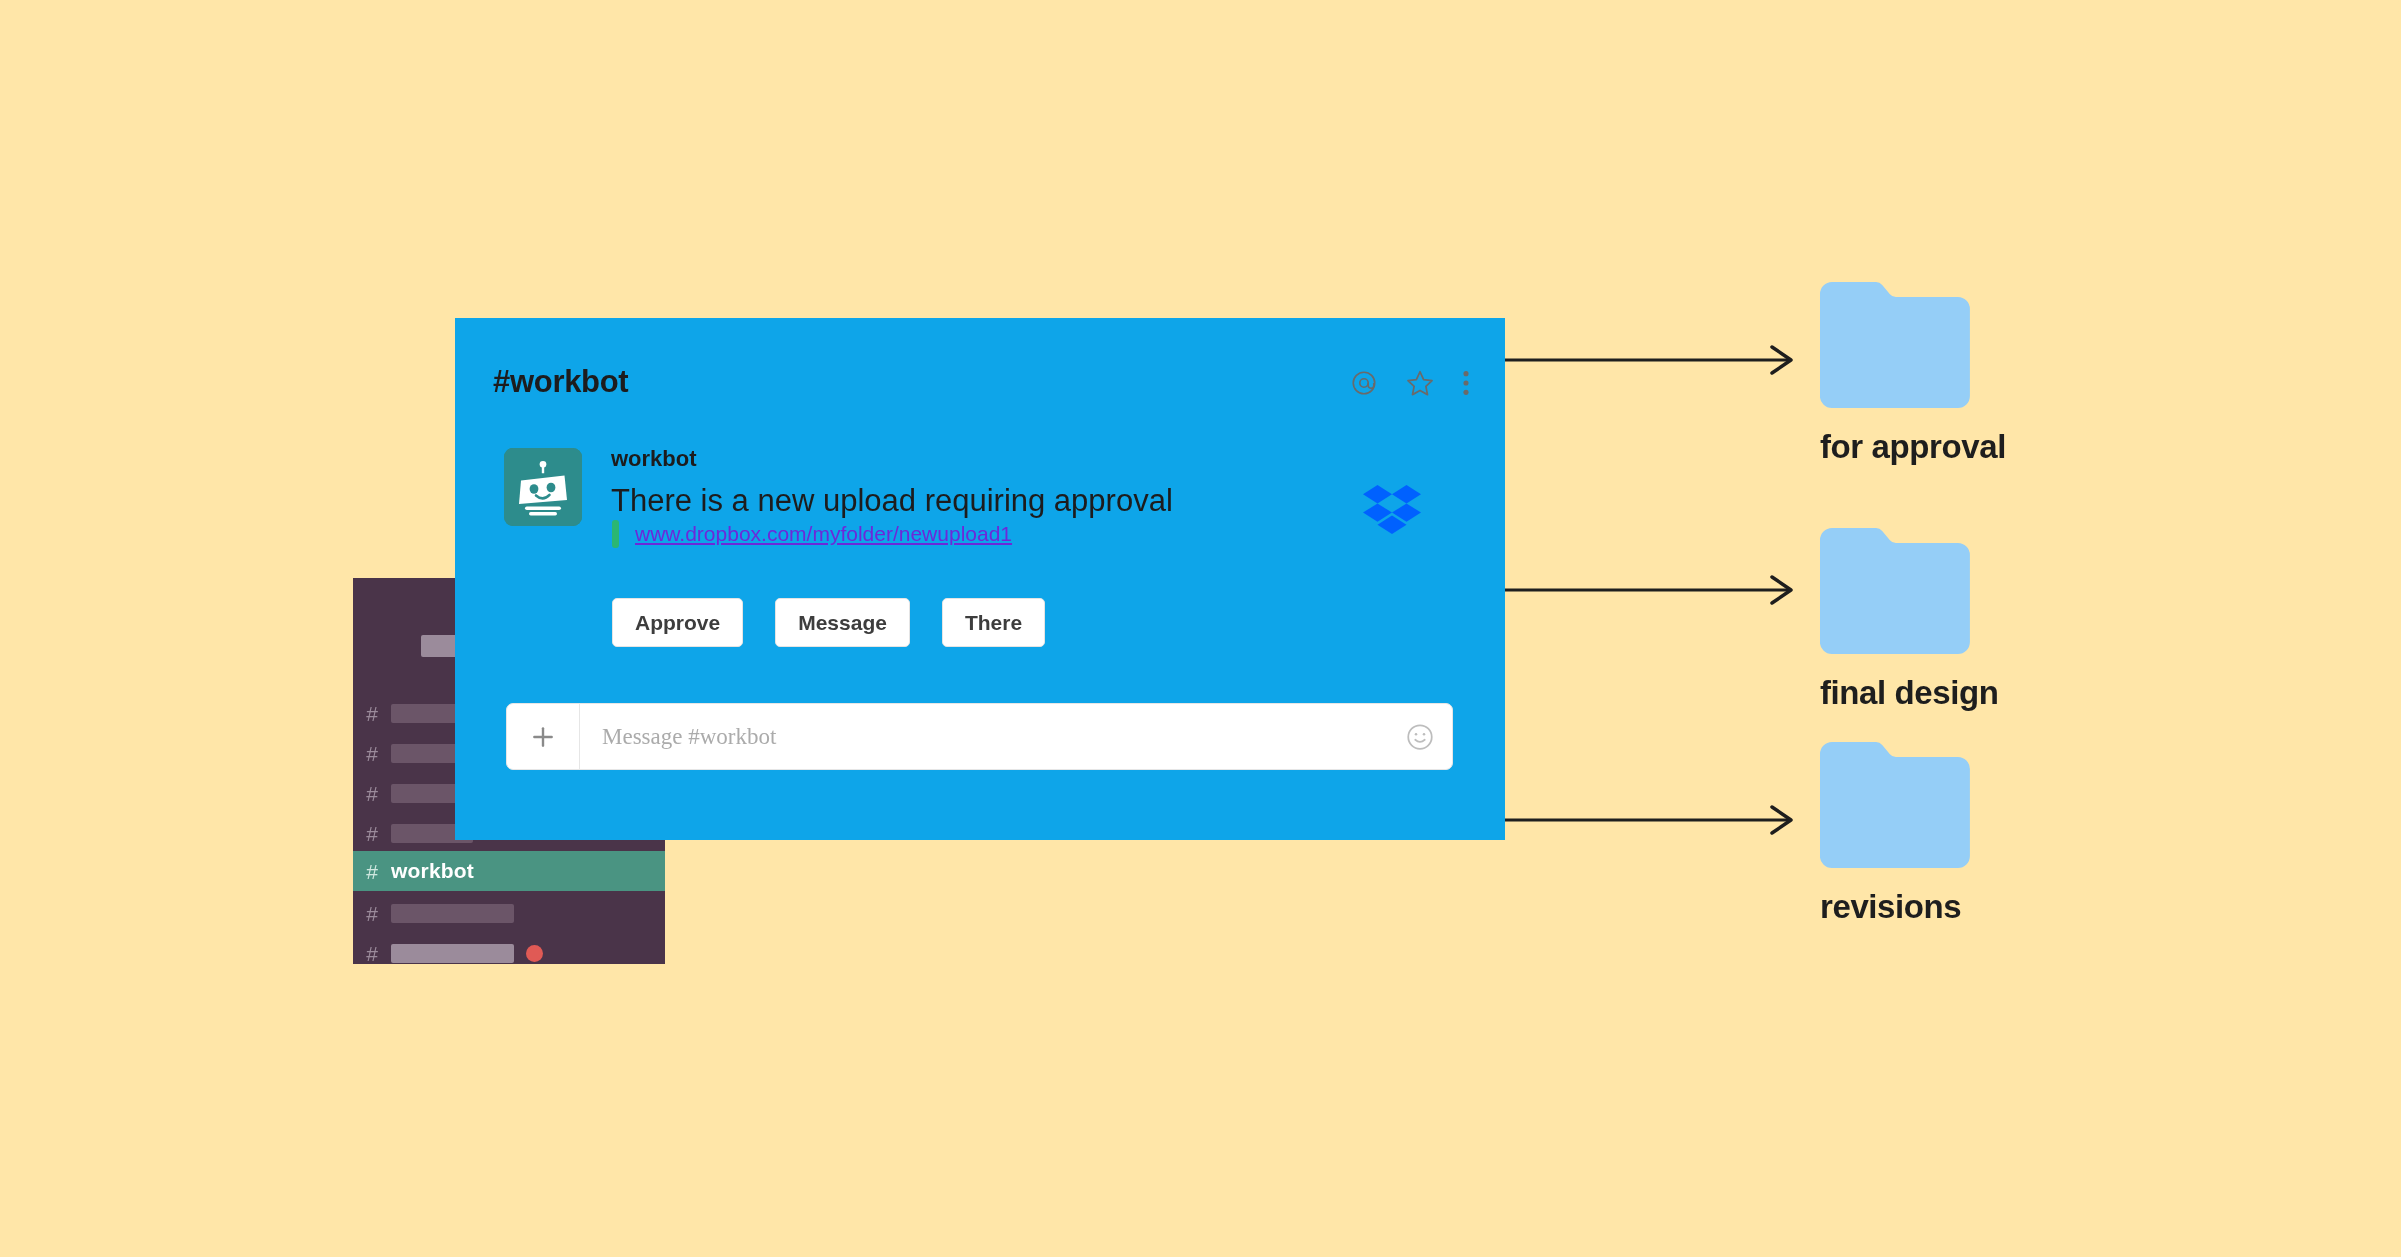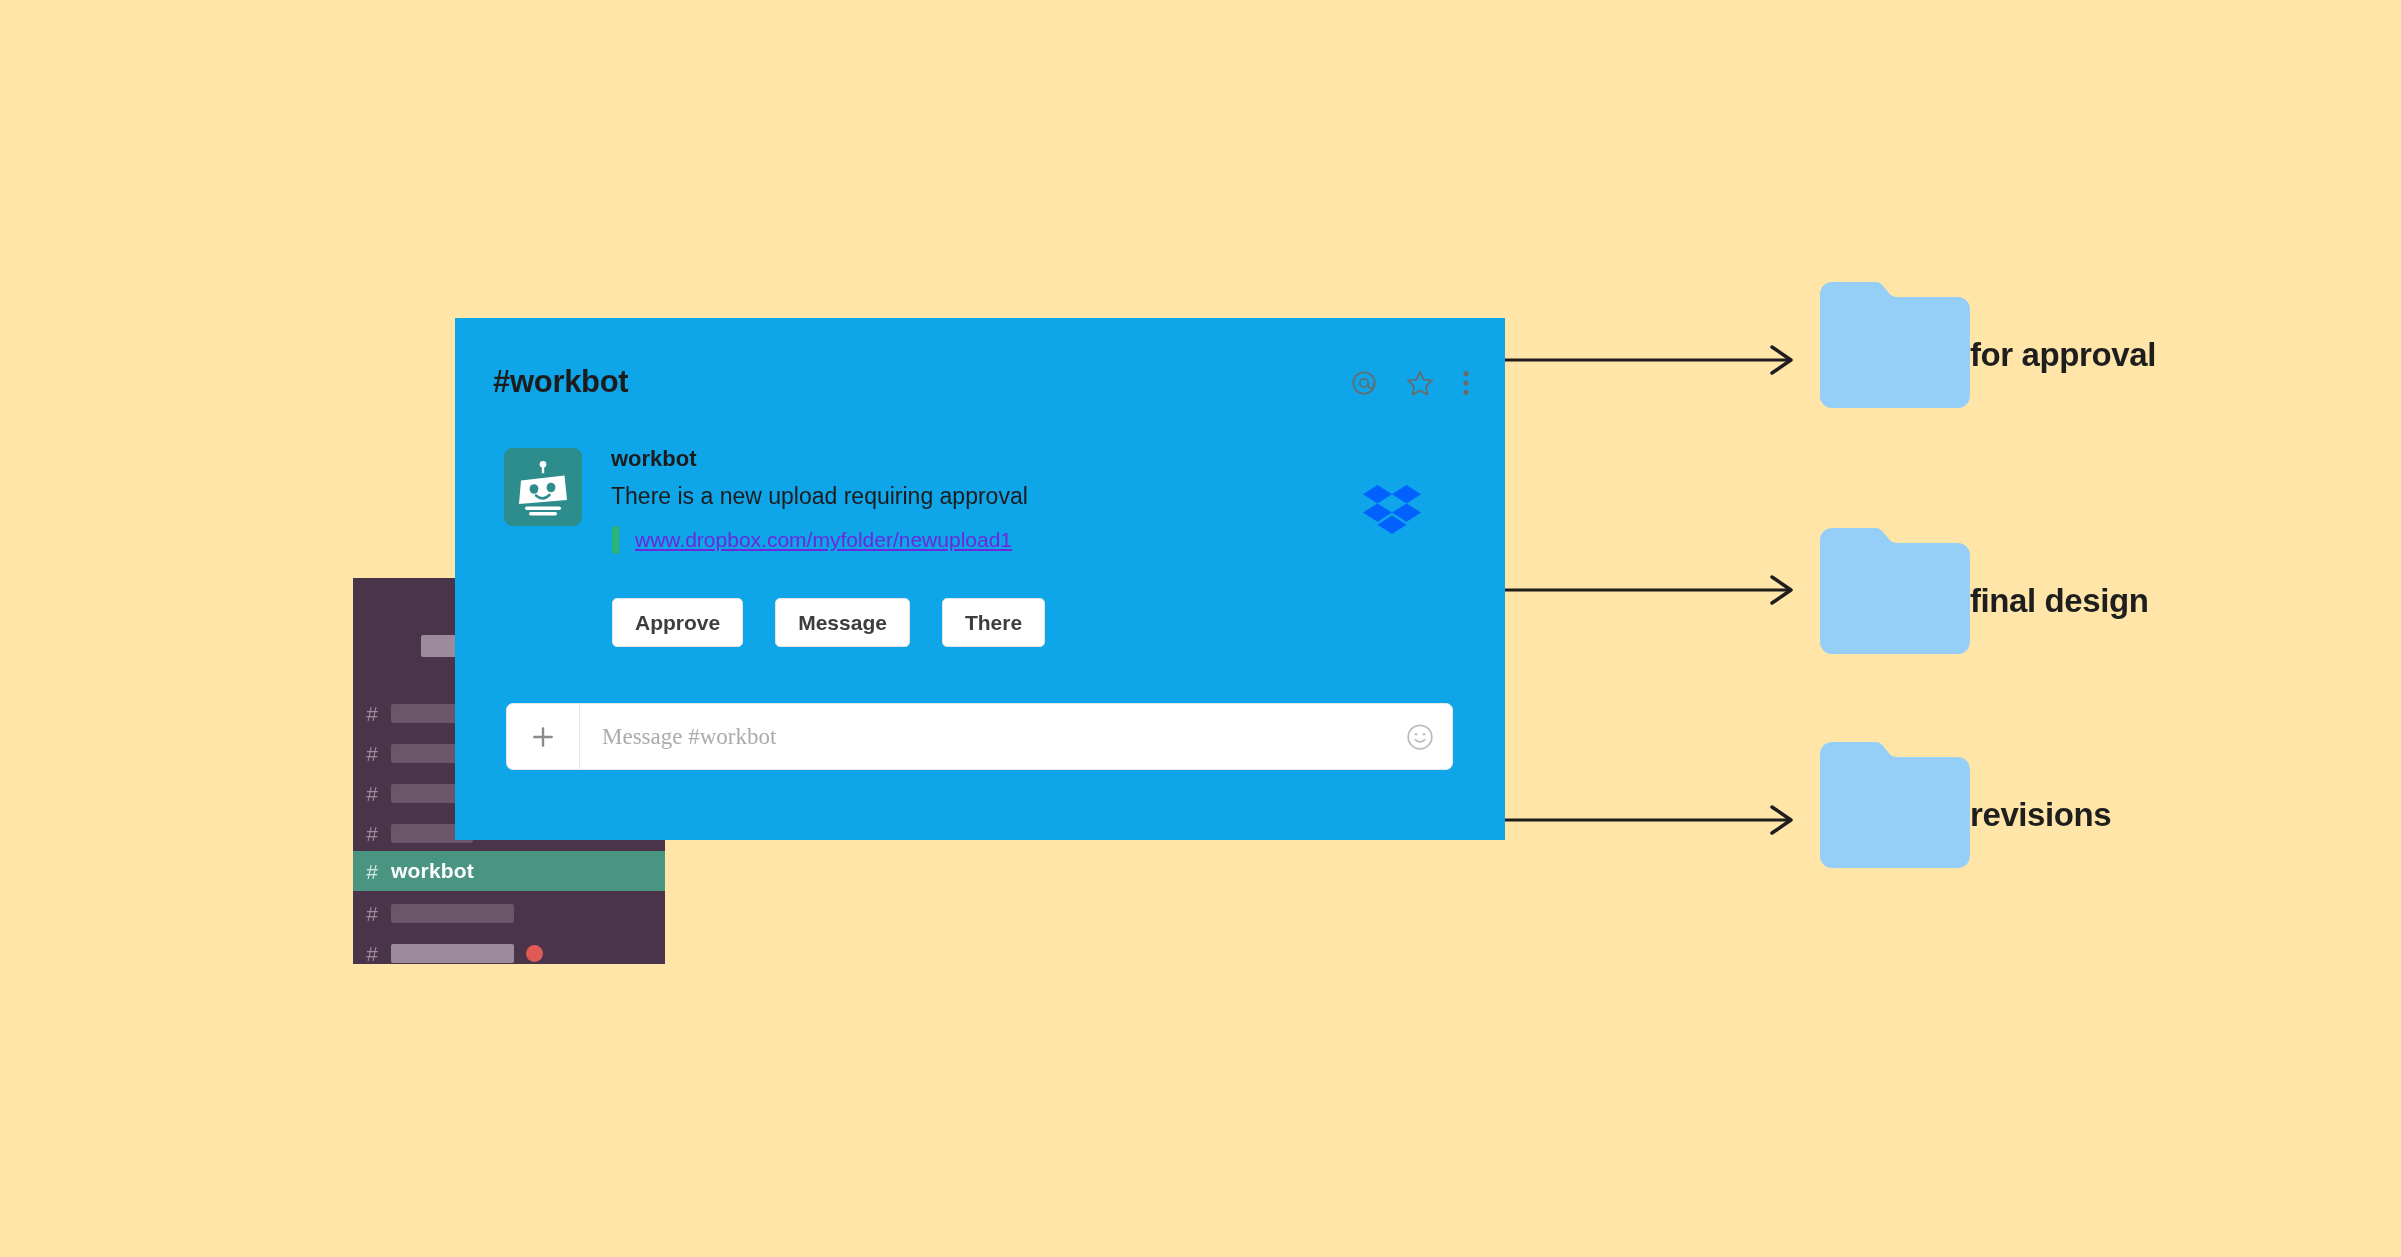--- a/index.html
+++ b/index.html
@@ -133,24 +133,24 @@
     z-index: 6;
   }
   #bot-name {
     font-size: 22px;
     font-weight: bold;
     color: #1D1C1D;
     line-height: 1;
     margin-bottom: 15px;
   }
   #message-text {
-    font-size: 23px;
+    font-size: 31px;
     color: #1D1C1D;
     line-height: 1;
-    margin-bottom: 18px;
+    margin-bottom: 4px;
   }
   #attachment {
     display: flex;
     align-items: stretch;
     gap: 16px;
     padding-left: 1px;
   }
   #attachment-bar {
     width: 7px;
     background: #2BB673;
@@ -248,22 +248,21 @@
   .flow-arrow {
     position: absolute;
     z-index: 3;
   }
 
   
   .folder-group {
     position: absolute;
     z-index: 3;
     display: flex;
-    flex-direction: row;
-    align-items: center;
+    flex-direction: column;
   }
   .folder-icon {
     display: block;
   }
   .folder-label {
     margin-top: 16px;
     font-size: 33px;
     font-weight: bold;
     color: #1E1E1E;
     letter-spacing: -0.4px;

